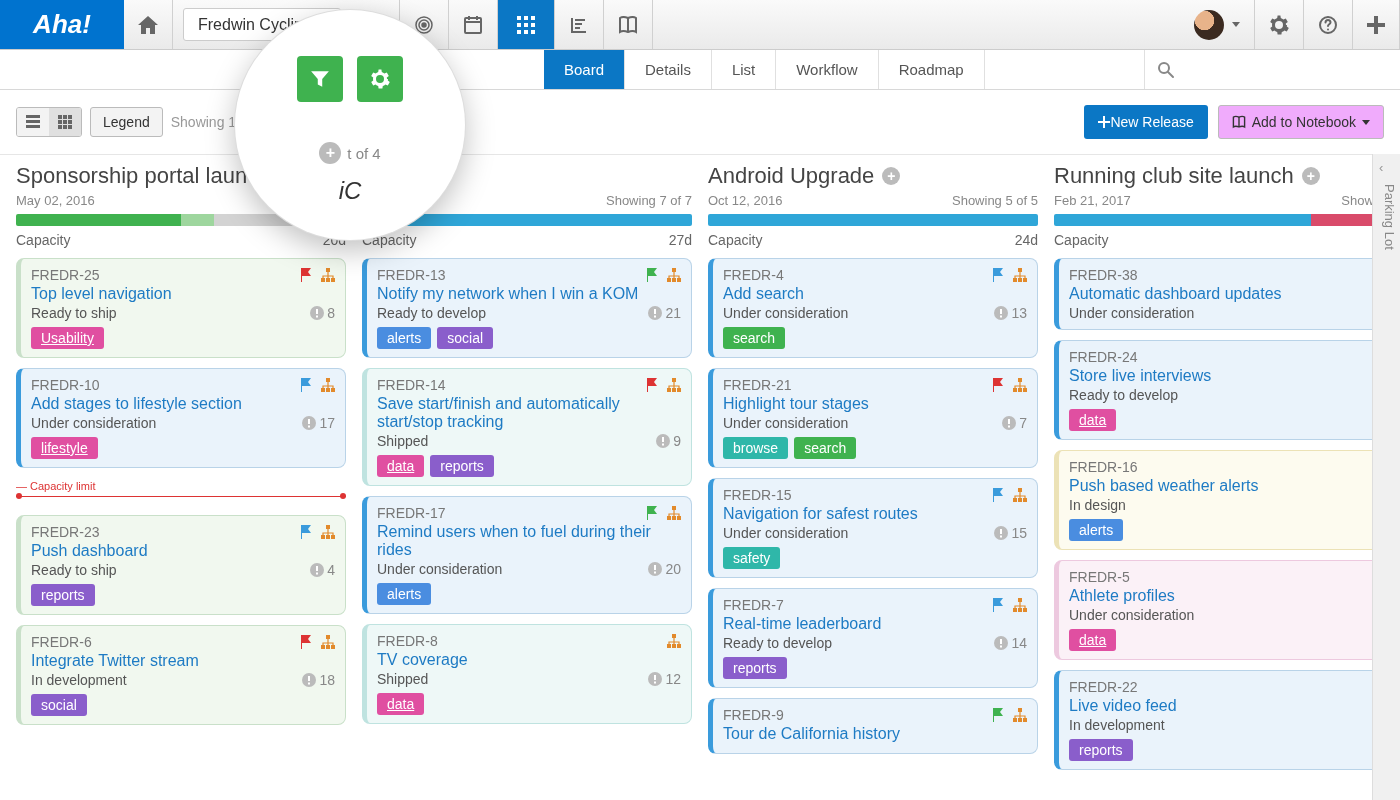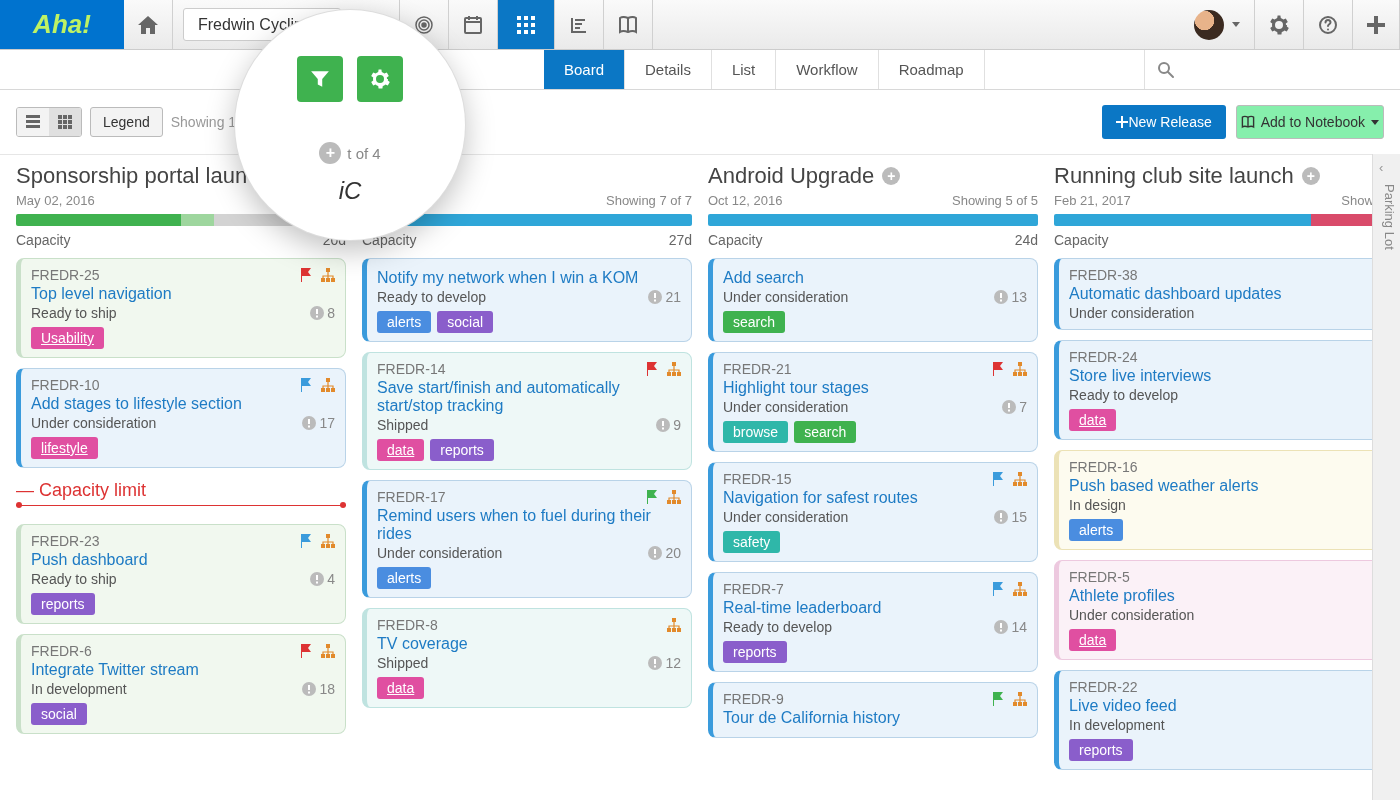--- a/index.html
+++ b/index.html
@@ -1,18 +1,18 @@
 <!DOCTYPE html>
 <html><head>
 <meta charset="utf-8">
 <style>
 * { box-sizing: border-box; margin: 0; padding: 0; }
 body { font-family: -apple-system, "Helvetica Neue", Arial, sans-serif; font-size: 14px; color: #333; background: #fff; width: 1400px; height: 800px; overflow: hidden; position: relative; }
 .topnav { display: flex; height: 50px; background: linear-gradient(#fafafa,#eaeaea); border-bottom: 1px solid #ccc; align-items: stretch; }
-.logo { background: #0073cf; color: #bef264; font-weight: 900; font-size: 26px; width: 124px; display: flex; align-items: center; justify-content: center; font-style: italic; }
+.logo { background: #0073cf; color: #ffffff; font-weight: 900; font-size: 26px; width: 124px; display: flex; align-items: center; justify-content: center; font-style: italic; }
 .topnav-item { display: flex; align-items: center; justify-content: center; padding: 0 14px; border-right: 1px solid #d0d0d0; color: #666; cursor: pointer; }
 .topnav-item.wide { padding: 0 18px; }
 .workspace { background: #fff; border: 1px solid #ccc; border-radius: 3px; padding: 6px 14px; font-size: 16px; color: #333; display: flex; align-items: center; gap: 6px; margin: 8px 10px; }
 .topnav-item.active { background: #0b77c5; color: #fff; }
 .topnav-spacer { flex: 1; }
 .avatar { width: 30px; height: 30px; border-radius: 50%; background: radial-gradient(circle at 35% 35%, #e8b38a 0 35%, #3b2a20 36% 100%); }
 .subnav { display: flex; height: 40px; border-bottom: 1px solid #d8d8d8; align-items: stretch; }
 .subnav-spacer-left { width: 544px; }
 .subnav-tab { padding: 0 20px; display: flex; align-items: center; border-right: 1px solid #e0e0e0; color: #555; cursor: pointer; font-size: 15px; }
 .subnav-tab:first-of-type { border-left: 1px solid #e0e0e0; }
@@ -21,21 +21,21 @@
 .search-icon { color: #888; }
 .toolbar { display: flex; align-items: center; padding: 12px 16px; gap: 8px; border-bottom: 1px solid #e6e6e6; position: relative; }
 .btn-toggle-group { display: flex; border: 1px solid #bbb; border-radius: 3px; overflow: hidden; }
 .btn-toggle { padding: 6px 8px; background: #f3f3f3; color: #666; cursor: pointer; }
 .btn-toggle.active { background: #e0e0e0; }
 .legend-btn { border: 1px solid #bbb; border-radius: 3px; padding: 6px 12px; background: #f3f3f3; cursor: pointer; }
 .showing-text { color: #999; font-size: 14px; }
 .green-btn { background: #3fb24f; color: #fff; border-radius: 4px; width: 40px; height: 40px; display: flex; align-items: center; justify-content: center; cursor: pointer; }
 .toolbar-right { margin-left: auto; display: flex; gap: 10px; }
 .primary-btn { background: #0b77c5; color: #fff; border-radius: 3px; padding: 8px 14px; cursor: pointer; font-size: 14px; display: flex; align-items: center; }
-.secondary-btn { border: 1px solid #bbb; background: #86efac; border-radius: 3px; padding: 8px 4px; cursor: pointer; font-size: 14px; display: flex; align-items: center; gap: 6px; }
+.secondary-btn { border: 1px solid #bbb; background: #f0abfc; border-radius: 3px; padding: 8px 13px; cursor: pointer; font-size: 14px; display: flex; align-items: center; gap: 6px; }
 .board { display: flex; padding: 8px 16px; gap: 16px; height: calc(100% - 50px - 40px - 64px); overflow: hidden; }
 .column { width: 330px; flex-shrink: 0; display: flex; flex-direction: column; }
 .col-header { display: flex; flex-direction: column; gap: 4px; padding-bottom: 4px; }
 .col-title-row { display: flex; align-items: center; gap: 8px; }
 .col-title { font-size: 22px; font-weight: 400; color: #444; }
 .add-circle { width: 18px; height: 18px; border-radius: 50%; background: #bbb; color: #fff; display: flex; align-items: center; justify-content: center; font-size: 14px; font-weight: bold; }
 .col-meta { display: flex; justify-content: space-between; color: #888; font-size: 13px; }
 .progress { height: 12px; display: flex; border-radius: 2px; overflow: hidden; margin-top: 2px; }
 .progress span { display: block; height: 100%; }
 .capacity-row { display: flex; justify-content: space-between; color: #666; font-size: 14px; margin-top: 2px; margin-bottom: 6px; }
@@ -54,21 +54,21 @@
 .card-title { color: #1e7bc4; font-size: 16px; margin: 2px 0; cursor: pointer; }
 .card-status-row { display: flex; justify-content: space-between; color: #555; font-size: 14px; align-items: center; }
 .card-count { display: flex; align-items: center; gap: 3px; color: #888; }
 .tags { display: flex; gap: 6px; margin-top: 6px; flex-wrap: wrap; }
 .tag { color: #fff; border-radius: 3px; padding: 3px 10px; font-size: 14px; }
 .tag.pink { background: #e04fa1; text-decoration: underline; }
 .tag.purple { background: #8a5ecb; }
 .tag.blue { background: #4a8de0; }
 .tag.teal { background: #2fb7a9; }
 .tag.green { background: #3fb24f; }
-.capacity-limit { color: #d33; font-size: 18px; margin: 2px 0 4px; }
+.capacity-limit { color: #d33; font-size: 11px; margin: 2px 0 4px; }
 .capacity-line { border-top: 1px solid #d33; margin-bottom: 8px; position: relative;}
 .capacity-line::before, .capacity-line::after { content:''; position:absolute; width:6px; height:6px; background:#d33; border-radius:50%; top:-4px; }
 .capacity-line::before{ left:0 } .capacity-line::after{ right:0 }
 .parking { position: absolute; right: 0; top: 154px; bottom: 0; width: 28px; background: #f0f0f0; border-left: 1px solid #ddd; writing-mode: vertical-rl; text-orientation: mixed; color: #888; font-size: 13px; padding: 30px 3px 0; }
 .parking .chevron { writing-mode: horizontal-tb; position: absolute; top: 6px; left: 6px; color: #999; }
 .lens { position: absolute; left: 235px; top: 10px; width: 230px; height: 230px; border-radius: 50%; background: #fff; box-shadow: 0 0 0 1px #ddd, 0 10px 30px rgba(0,0,0,.25); z-index: 50; display:flex; flex-direction:column; align-items:center; justify-content:center; }
 .lens-inner-toolbar { display:flex; gap:14px; margin-top: -30px;}
 .lens-green-btn { background:#3fb24f; color:#fff; border-radius:4px; width:46px; height:46px; display:flex; align-items:center; justify-content:center; }
 .lens-bottom { margin-top: 40px; display:flex; align-items:center; gap:6px; color:#999; font-size:24px; }
 .lens-bottom .add-circle { width:22px; height:22px; font-size:16px; }
@@ -402,20 +402,39 @@
      <div class="progress">
           <span style="background:#2fa6d8;width:100%"></span>
         </div>
      <div class="capacity-row">
        <span>Capacity</span>
        <span>27d</span>
      </div>
    </div>
    <div class="cards">
         <div class="card blue">
+      <div class="card-id-row">
+        <span class="card-id">FREDR-13</span>
+        <span class="card-icons">
+              <span>
+                <svg class="flag" viewBox="0 0 14 14" fill="#3fb24f">
+                  <path d="M2 0 V14 H3 V8 H12 L9 4 L12 0 H3 V0 Z"></path>
+                </svg>
+              </span>
+              <span>
+                <svg class="tree-icon" viewBox="0 0 14 14" fill="#e28a2b">
+                  <rect x="5" y="0" width="4" height="4"></rect>
+                  <rect x="0" y="10" width="4" height="4"></rect>
+                  <rect x="5" y="10" width="4" height="4"></rect>
+                  <rect x="10" y="10" width="4" height="4"></rect>
+                  <path d="M7 4 V8 M2 10 V8 H12 V10 M7 8 V10" stroke="#e28a2b" stroke-width="1.2" fill="none"></path>
+                </svg>
+              </span>
+            </span>
+      </div>
       <div class="card-title">Notify my network when I win a KOM</div>
       <div class="card-status-row">
         <span>Ready to develop</span>
         <span class="card-count"><svg width="14" height="14" viewBox="0 0 14 14" fill="#bbb">
                 <circle cx="7" cy="7" r="7"></circle>
                 <rect x="6" y="3" width="2" height="5" fill="#fff"></rect>
                 <rect x="6" y="9.5" width="2" height="2" fill="#fff"></rect>
               </svg> 21</span>
       </div>
       <div class="tags">
@@ -533,20 +552,39 @@
      <div class="progress">
           <span style="background:#2fa6d8;width:100%"></span>
         </div>
      <div class="capacity-row">
        <span>Capacity</span>
        <span>24d</span>
      </div>
    </div>
    <div class="cards">
         <div class="card blue">
+      <div class="card-id-row">
+        <span class="card-id">FREDR-4</span>
+        <span class="card-icons">
+              <span>
+                <svg class="flag" viewBox="0 0 14 14" fill="#3a9bdc">
+                  <path d="M2 0 V14 H3 V8 H12 L9 4 L12 0 H3 V0 Z"></path>
+                </svg>
+              </span>
+              <span>
+                <svg class="tree-icon" viewBox="0 0 14 14" fill="#e28a2b">
+                  <rect x="5" y="0" width="4" height="4"></rect>
+                  <rect x="0" y="10" width="4" height="4"></rect>
+                  <rect x="5" y="10" width="4" height="4"></rect>
+                  <rect x="10" y="10" width="4" height="4"></rect>
+                  <path d="M7 4 V8 M2 10 V8 H12 V10 M7 8 V10" stroke="#e28a2b" stroke-width="1.2" fill="none"></path>
+                </svg>
+              </span>
+            </span>
+      </div>
       <div class="card-title">Add search</div>
       <div class="card-status-row">
         <span>Under consideration</span>
         <span class="card-count"><svg width="14" height="14" viewBox="0 0 14 14" fill="#bbb">
                 <circle cx="7" cy="7" r="7"></circle>
                 <rect x="6" y="3" width="2" height="5" fill="#fff"></rect>
                 <rect x="6" y="9.5" width="2" height="2" fill="#fff"></rect>
               </svg> 13</span>
       </div>
       <div class="tags">

